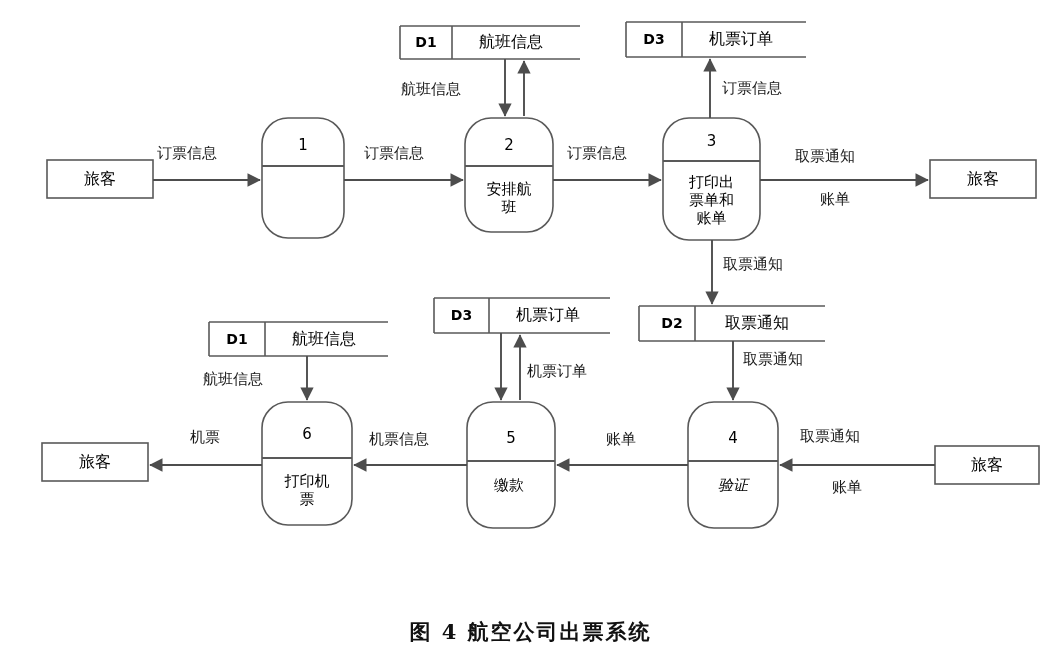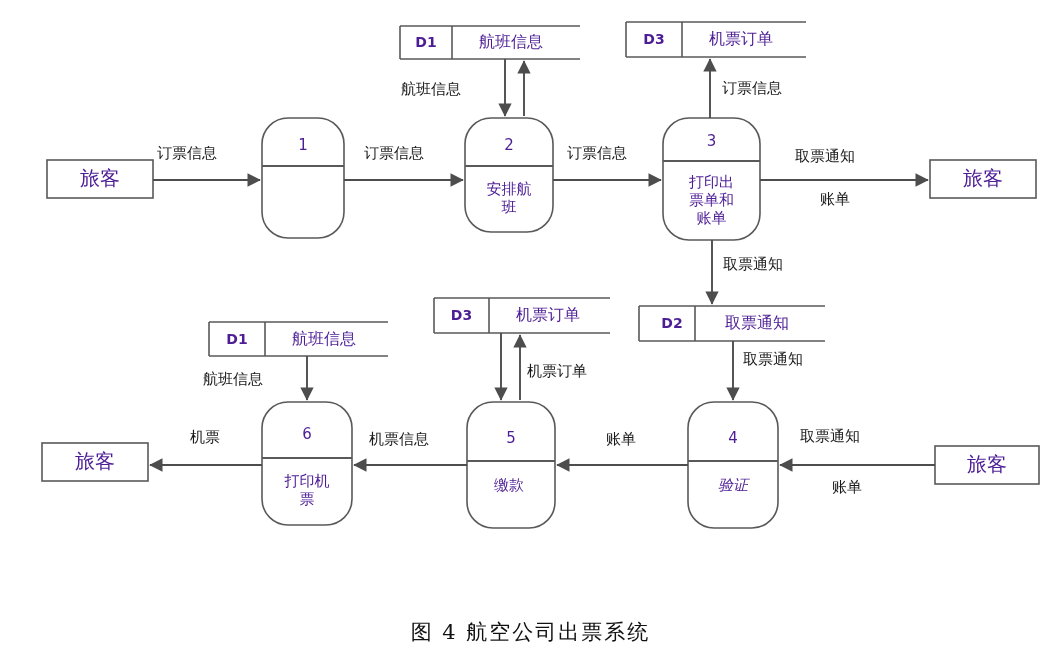--- a/index.html
+++ b/index.html
@@ -4,38 +4,38 @@
 <style>
   html,body{margin:0;padding:0;background:#ffffff;}
   body{font-family:"DejaVu Sans","Liberation Sans",sans-serif;}
   #canvas{position:relative;width:1061px;height:661px;background:#fff;overflow:hidden;}
   #svg-layer{position:absolute;left:0;top:0;width:1061px;height:661px;}
 
   .node-text{
     position:absolute;
     display:flex;align-items:center;justify-content:center;
     text-align:center;
-    color:#4c1d95;
+    color:#000000;
     font-family:"DejaVu Sans","Liberation Sans",sans-serif;
     pointer-events:none;
     line-height:1.18;
   }
-  .ext-label{font-size:20px;text-align:right;}
+  .ext-label{font-size:16px;text-align:right;}
   .proc-num{font-size:15px;}
   .proc-name{font-size:15px;}
   .store-id{font-size:14px;font-weight:bold;font-family:"DejaVu Sans","Liberation Sans",sans-serif;}
   .store-name{font-size:16px;}
   .flow-label{
     position:absolute;font-size:15px;color:#1a1a1a;white-space:nowrap;
     font-family:"DejaVu Sans","Liberation Sans",sans-serif;
   }
   .caption{
     position:absolute;left:0;top:618px;width:1061px;text-align:center;
     font-family:"DejaVu Serif","Liberation Serif",serif;
-    font-size:21px;font-weight:normal;letter-spacing:2px;color:#111;
+    font-size:21px;font-weight:bold;letter-spacing:2px;color:#111;
   }
 </style>
 </head>
 <body>
 
 <div id="canvas">
 
   <svg id="svg-layer" viewBox="0 0 1061 661">
     <defs>
       <marker id="arrow" viewBox="0 0 10 10" refX="9.4" refY="5" markerWidth="7" markerHeight="7" orient="auto-start-reverse">

